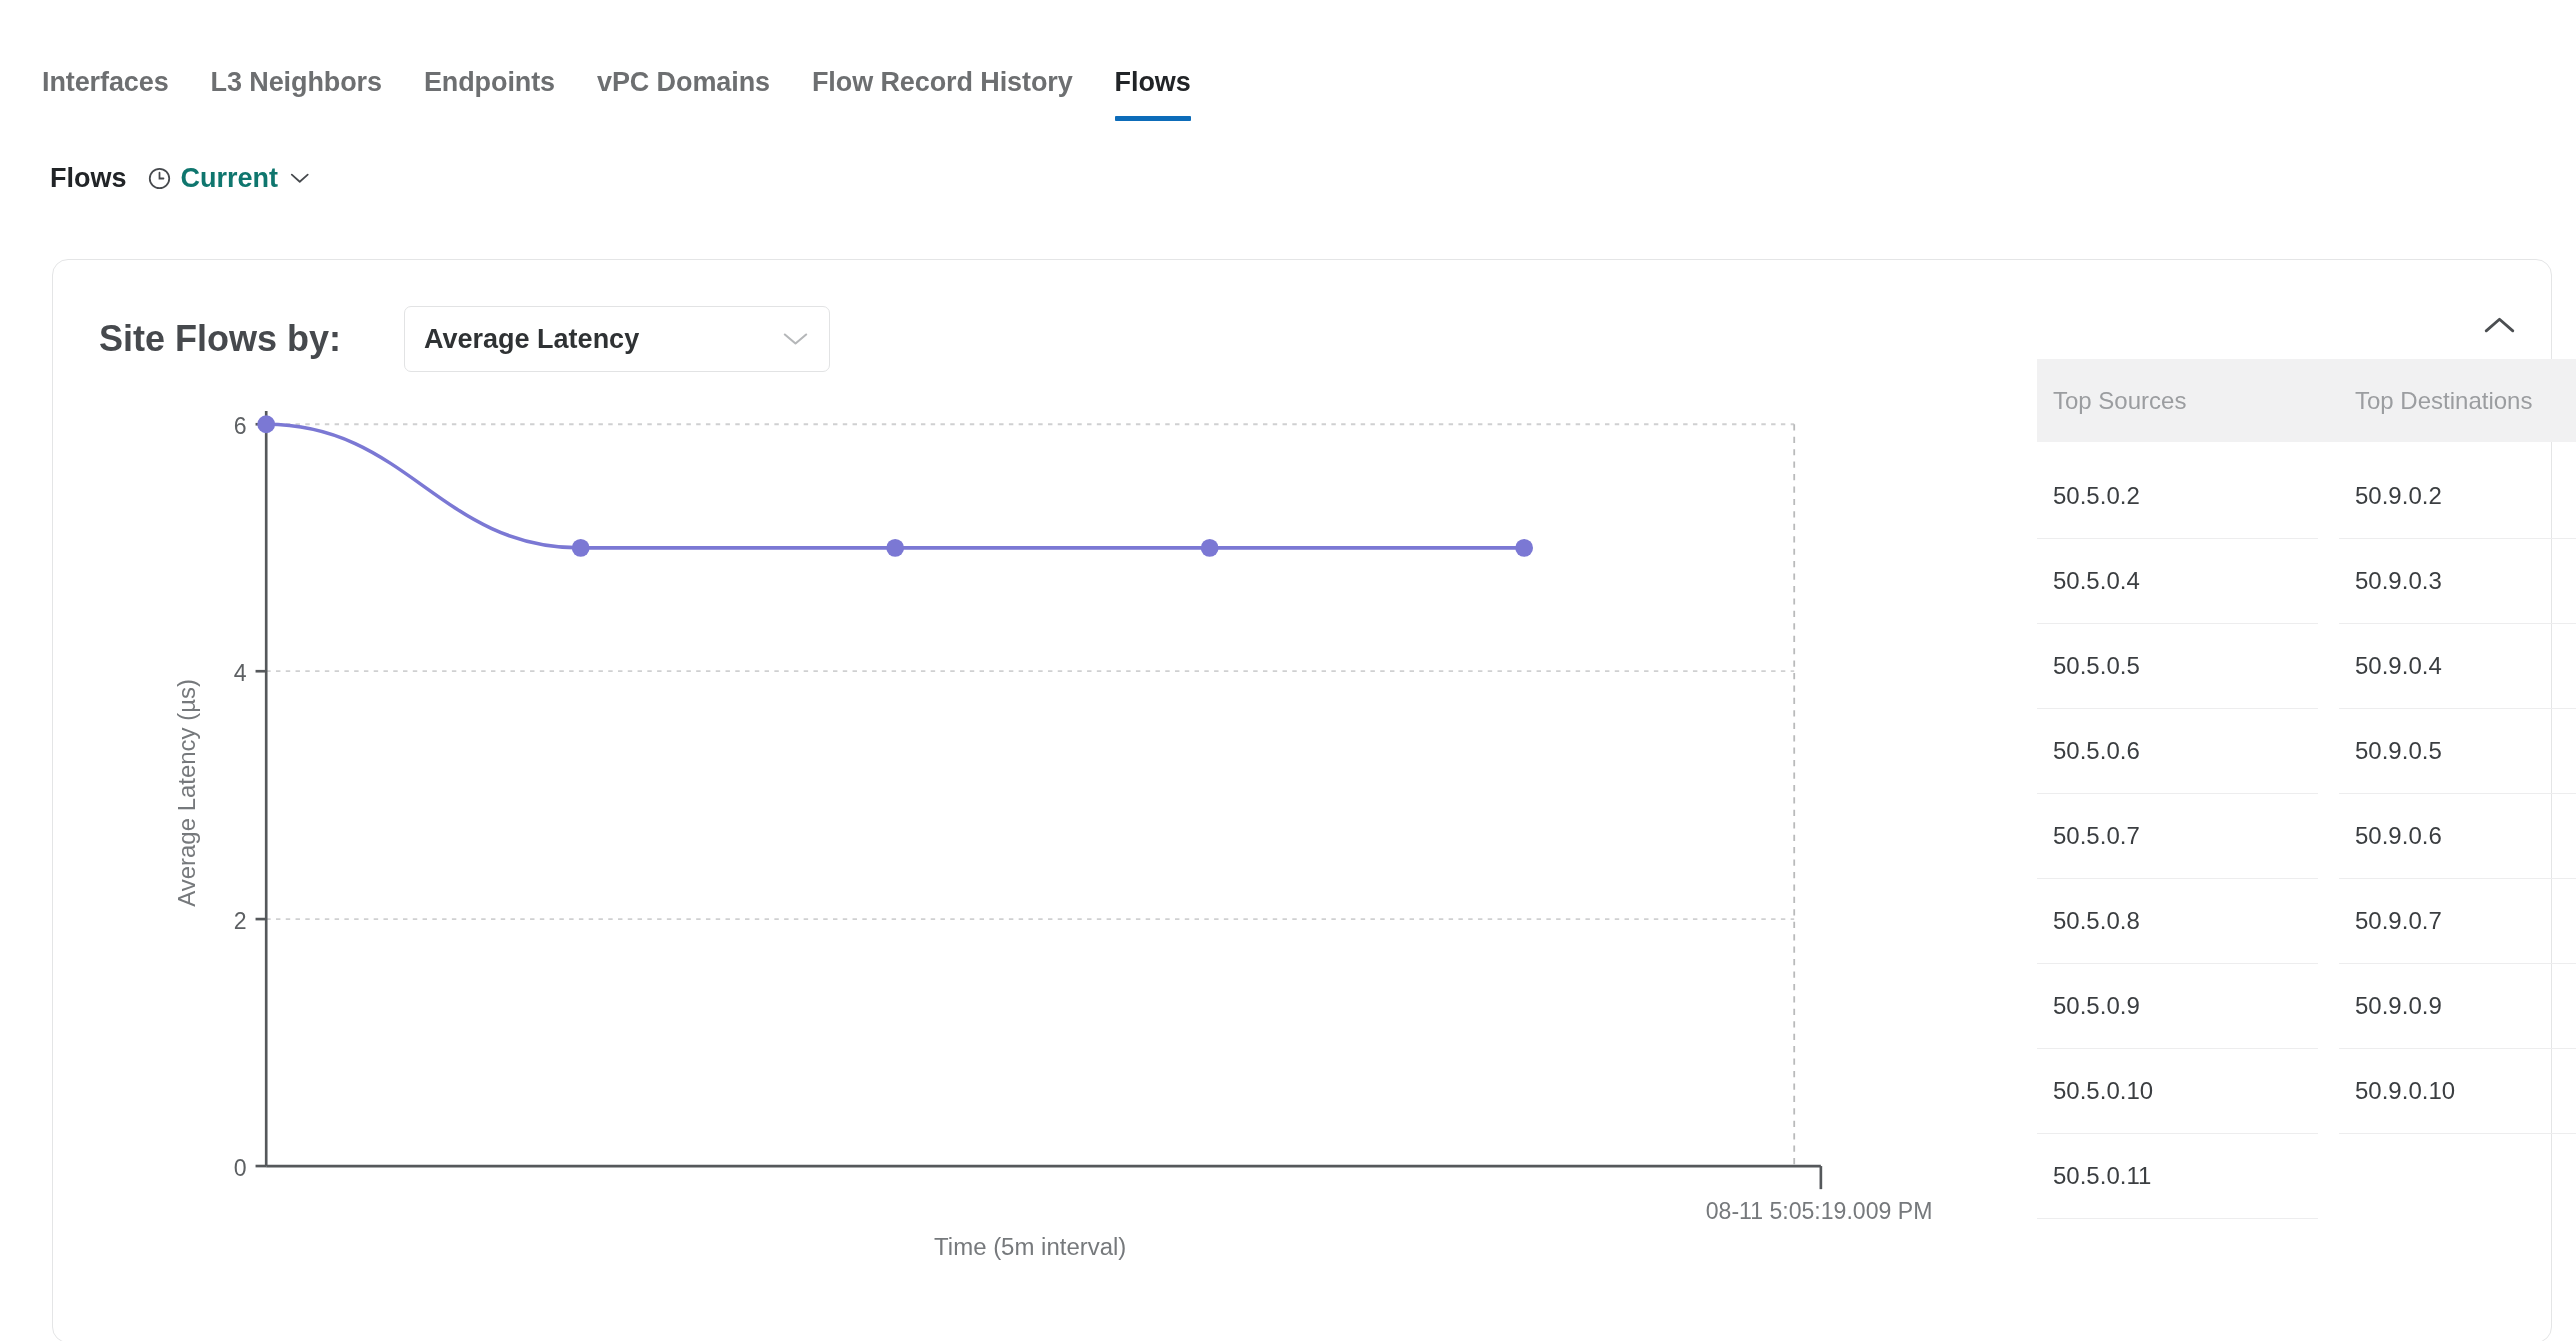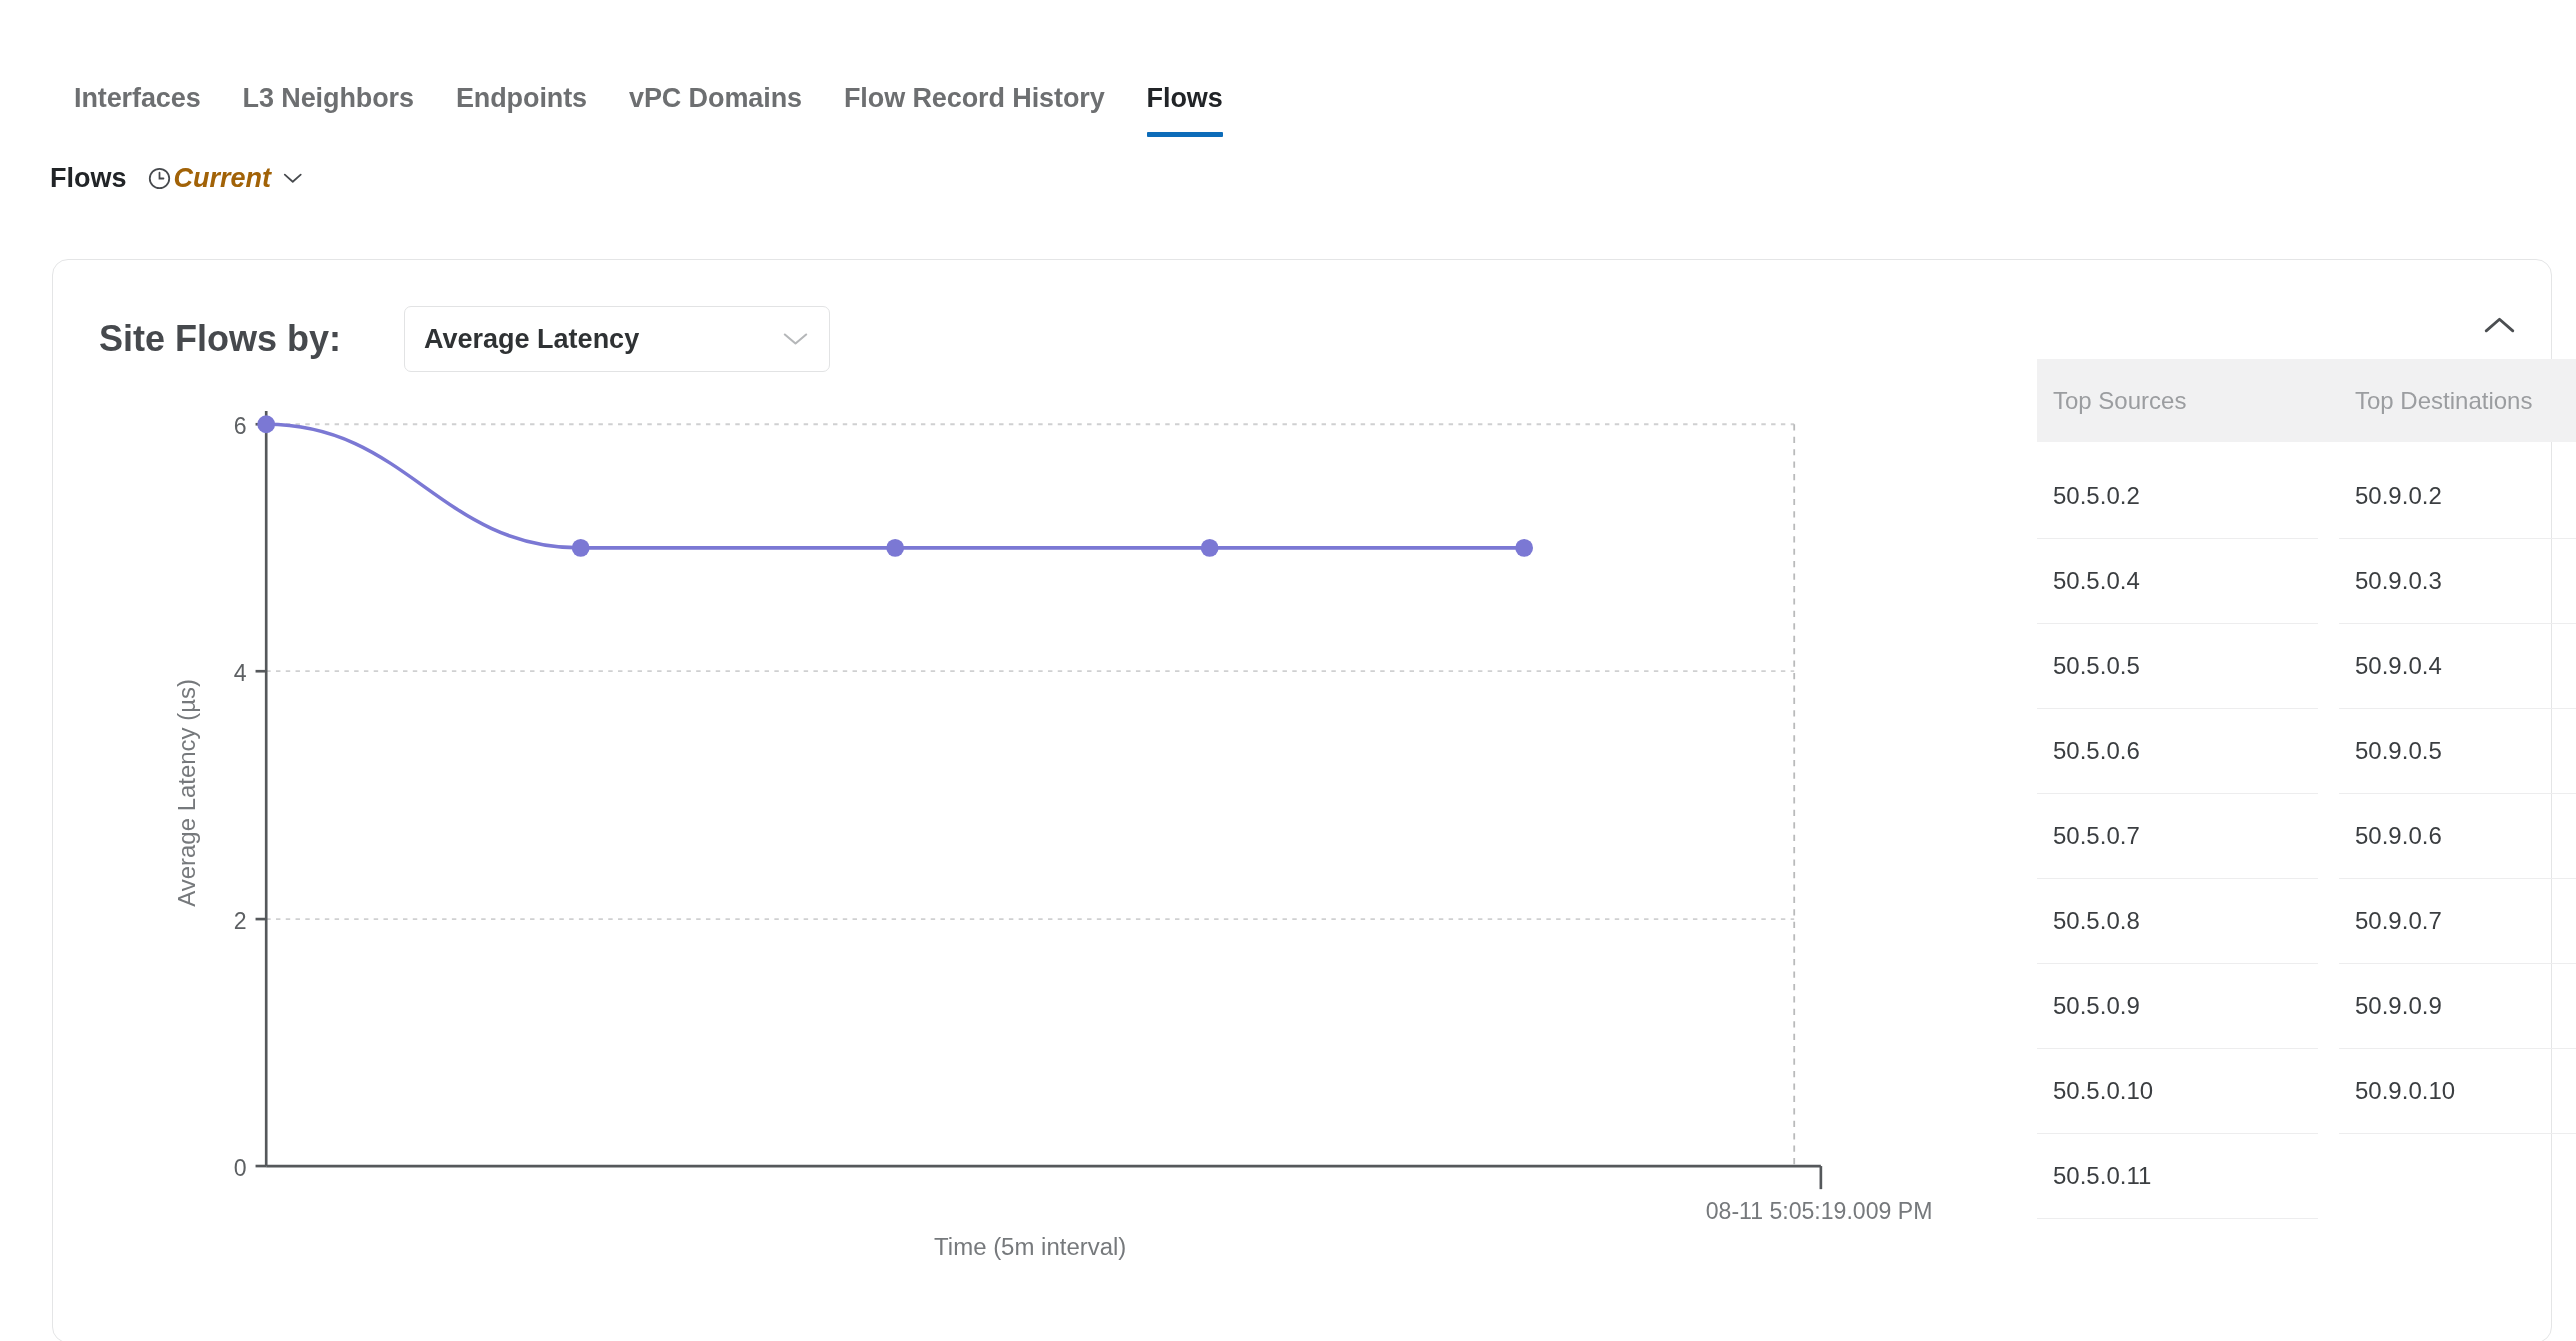--- a/index.html
+++ b/index.html
@@ -11,22 +11,22 @@
     overflow: hidden;
   }
 
   
   .tabbar {
     position: absolute;
     top: 0; left: 0;
     width: 2576px;
     height: 114px;
     display: flex;
-    align-items: flex-end;
-    padding-left: 74px;
+    align-items: center;
+    padding-left: 42px;
     padding-top: 50px;
     gap: 0;
   }
   .tab {
     position: relative;
     font-size: 27px;
     font-weight: 700;
     color: #6d6f71;
     letter-spacing: -0.1px;
     padding: 0 21px;
@@ -60,27 +60,26 @@
     font-weight: 700;
     color: #212427;
     line-height: 36px;
   }
   .clock-icon {
     margin-left: 21px;
     width: 23px; height: 23px;
     display: inline-block;
   }
   .timescope {
-    margin-left: 3px;
+    margin-left: 10px;
     font-size: 27px;
     font-weight: 700;
-    color: #a16207;
+    color: #0f766e;
     cursor: pointer;
     line-height: 36px;
-    font-style: italic;
   }
   .caret-down {
     margin-left: 12.4px;
     width: 19.5px; height: 12.4px;
     cursor: pointer;
   }
 
   
   .card {
     position: absolute;

